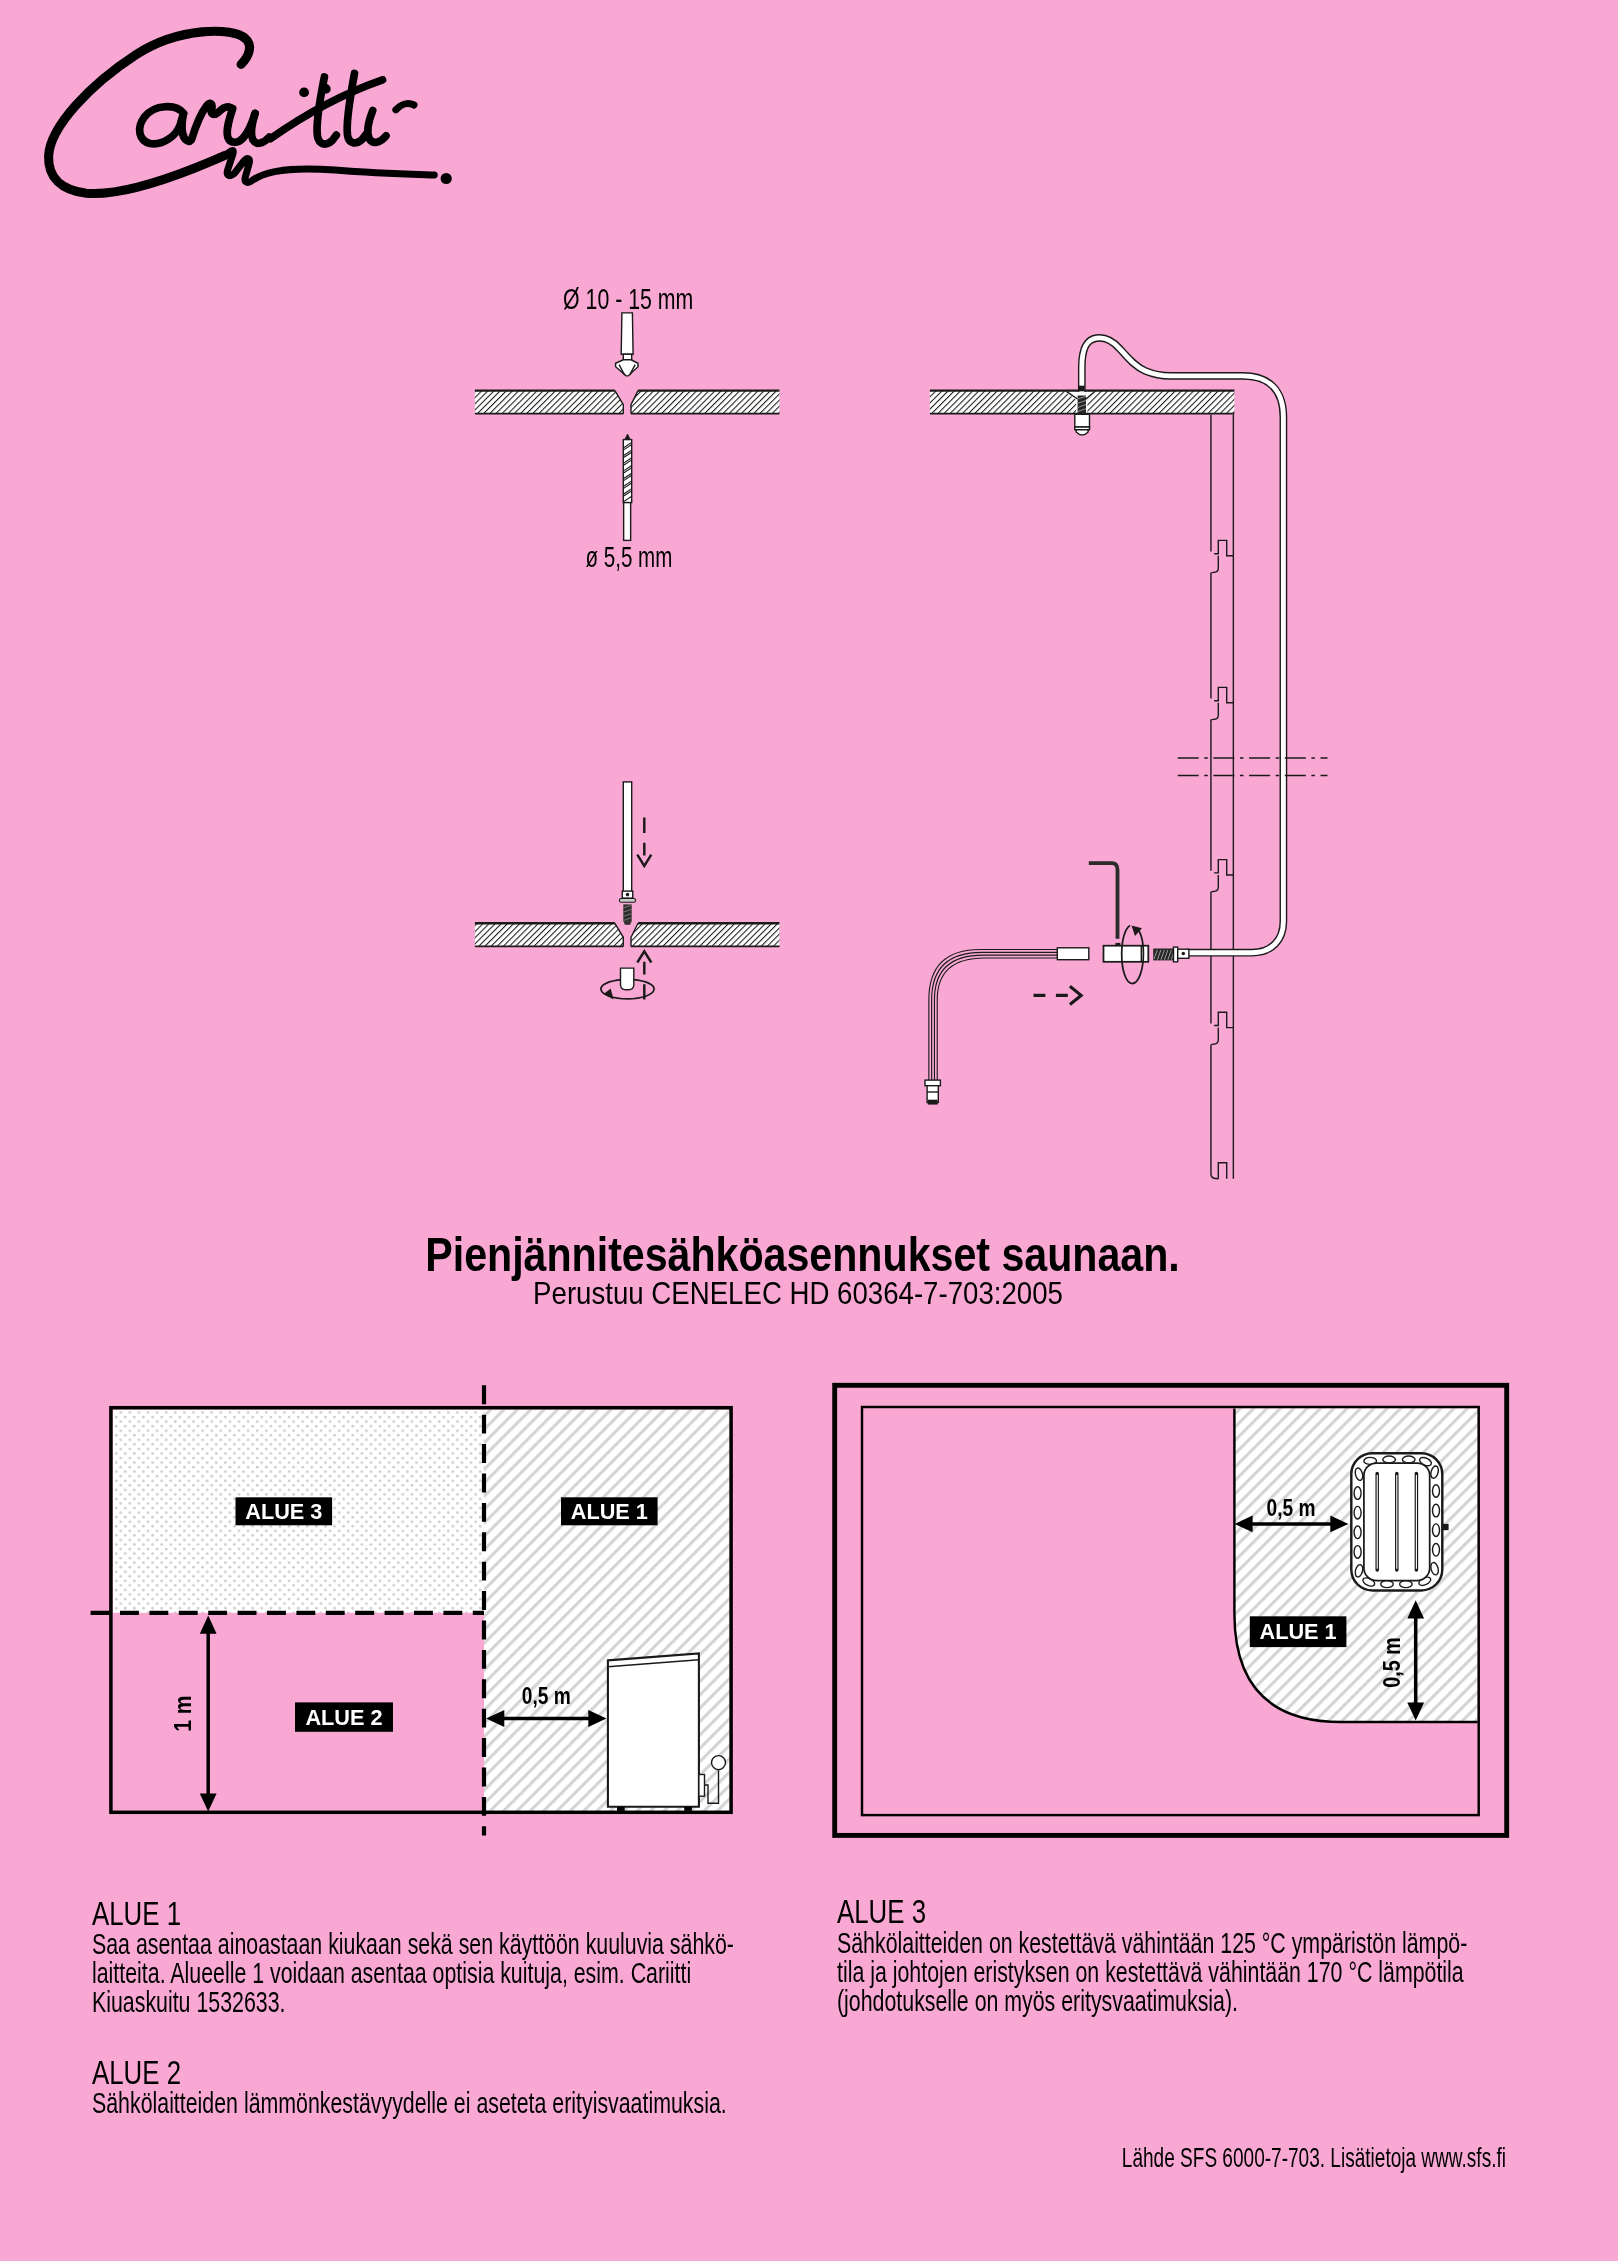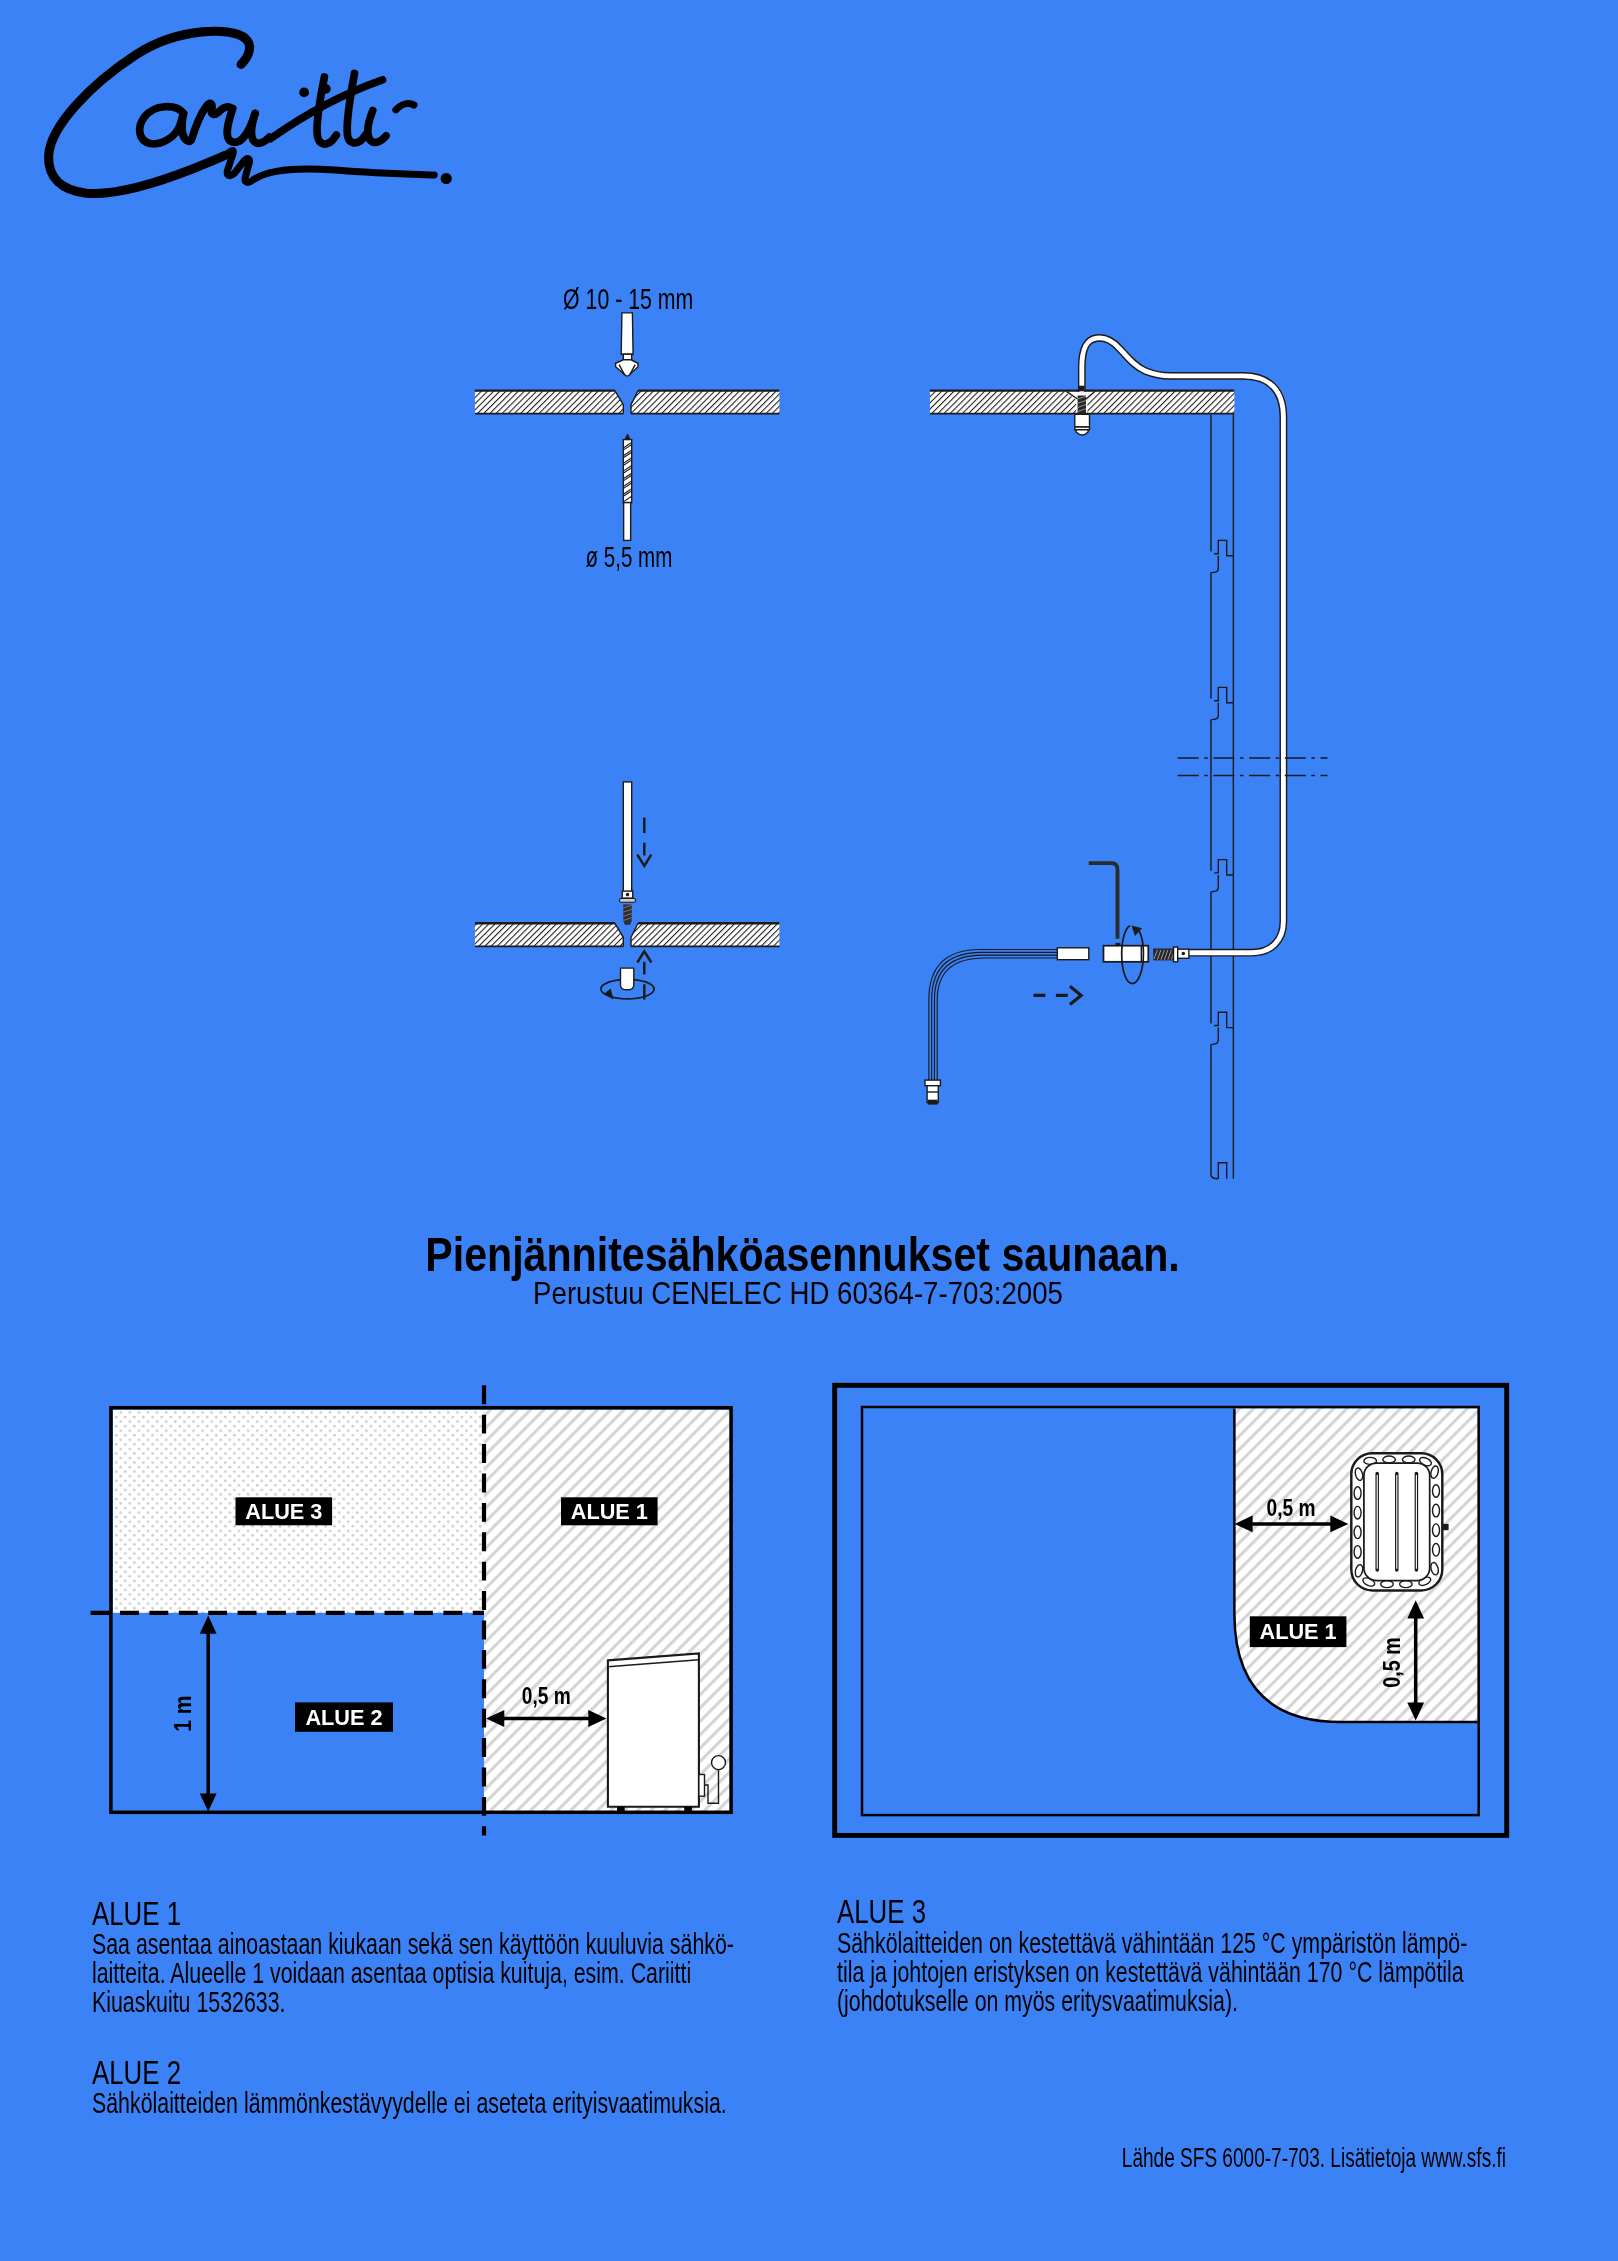--- a/index.html
+++ b/index.html
@@ -1,16 +1,16 @@
 <!DOCTYPE html>
 <html style="font-size:11.2px"><head>
 <meta charset="utf-8">
 <style>
   html,body{margin:0;padding:0;background:#fff;}
-  .page{position:relative;width:1619px;height:2261px;background:#3b82f6;overflow:hidden;
+  .page{position:relative;width:1619px;height:2261px;background:#f9a8d4;overflow:hidden;
         font-family:"Liberation Sans",sans-serif;color:#000;}
   .abs{position:absolute;}
   .par{white-space:nowrap;}
   .ttl{font-weight:bold;}
 </style>
 </head>
 <body>
 <div class="page">
 
 <svg class="abs" style="left:0;top:0" width="1619" height="2261" viewBox="0 0 2312 3230">

